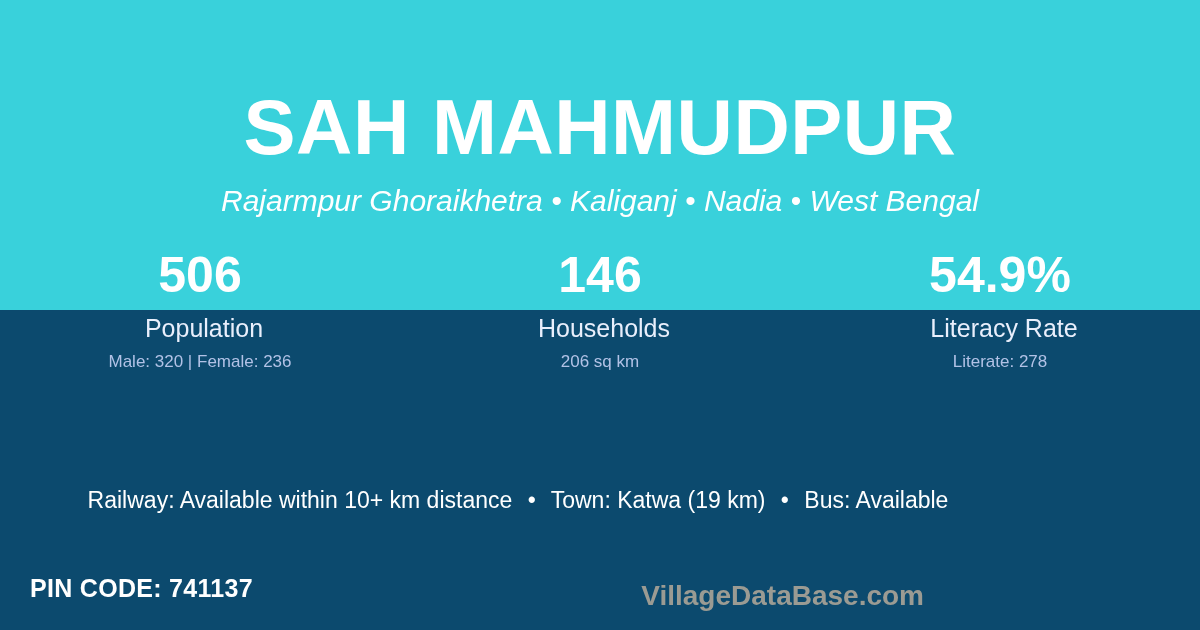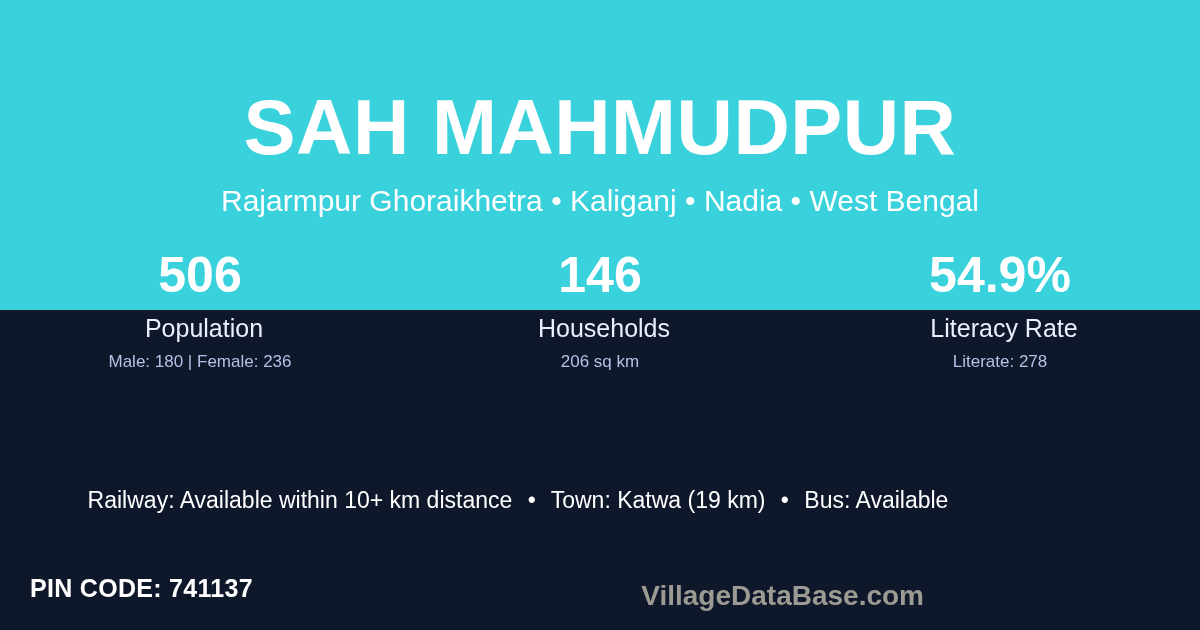--- a/index.html
+++ b/index.html
@@ -12,21 +12,21 @@
     height: 630px;
     overflow: hidden;
     font-family: "Liberation Sans", sans-serif;
     background: #2a55b0;
   }
 
   .card {
     position: relative;
     width: 1200px;
     height: 630px;
-    background: #0f172a;
+    background: #0c4a6e;
     overflow: hidden;
   }
 
   
   .hero-band {
     position: absolute;
     left: 0;
     top: 0;
     width: 1200px;
     height: 310px;
@@ -53,20 +53,21 @@
     position: absolute;
     left: 0;
     top: 182px;
     width: 1200px;
     text-align: center;
     font-size: 30px;
     line-height: 38px;
     font-weight: normal;
     color: #ffffff;
     white-space: nowrap;
+    font-style: italic;
   }
 
   
   .stats {
     position: absolute;
     left: 0;
     top: 247px;
     width: 1200px;
     display: flex;
     flex-direction: row;
@@ -155,21 +156,21 @@
 
   <div class="title">SAH MAHMUDPUR</div>
 
   <div class="subtitle">Rajarmpur Ghoraikhetra • Kaliganj • Nadia • West Bengal</div>
 
   <div class="stats">
 
     <div class="stat">
       <div class="stat-value">506</div>
       <div class="stat-label">Population</div>
-      <div class="stat-sub">Male: 180 | Female: 236</div>
+      <div class="stat-sub">Male: 320 | Female: 236</div>
     </div>
 
     <div class="stat">
       <div class="stat-value">146</div>
       <div class="stat-label">Households</div>
       <div class="stat-sub">206 sq km</div>
     </div>
 
     <div class="stat">
       <div class="stat-value">54.9%</div>

